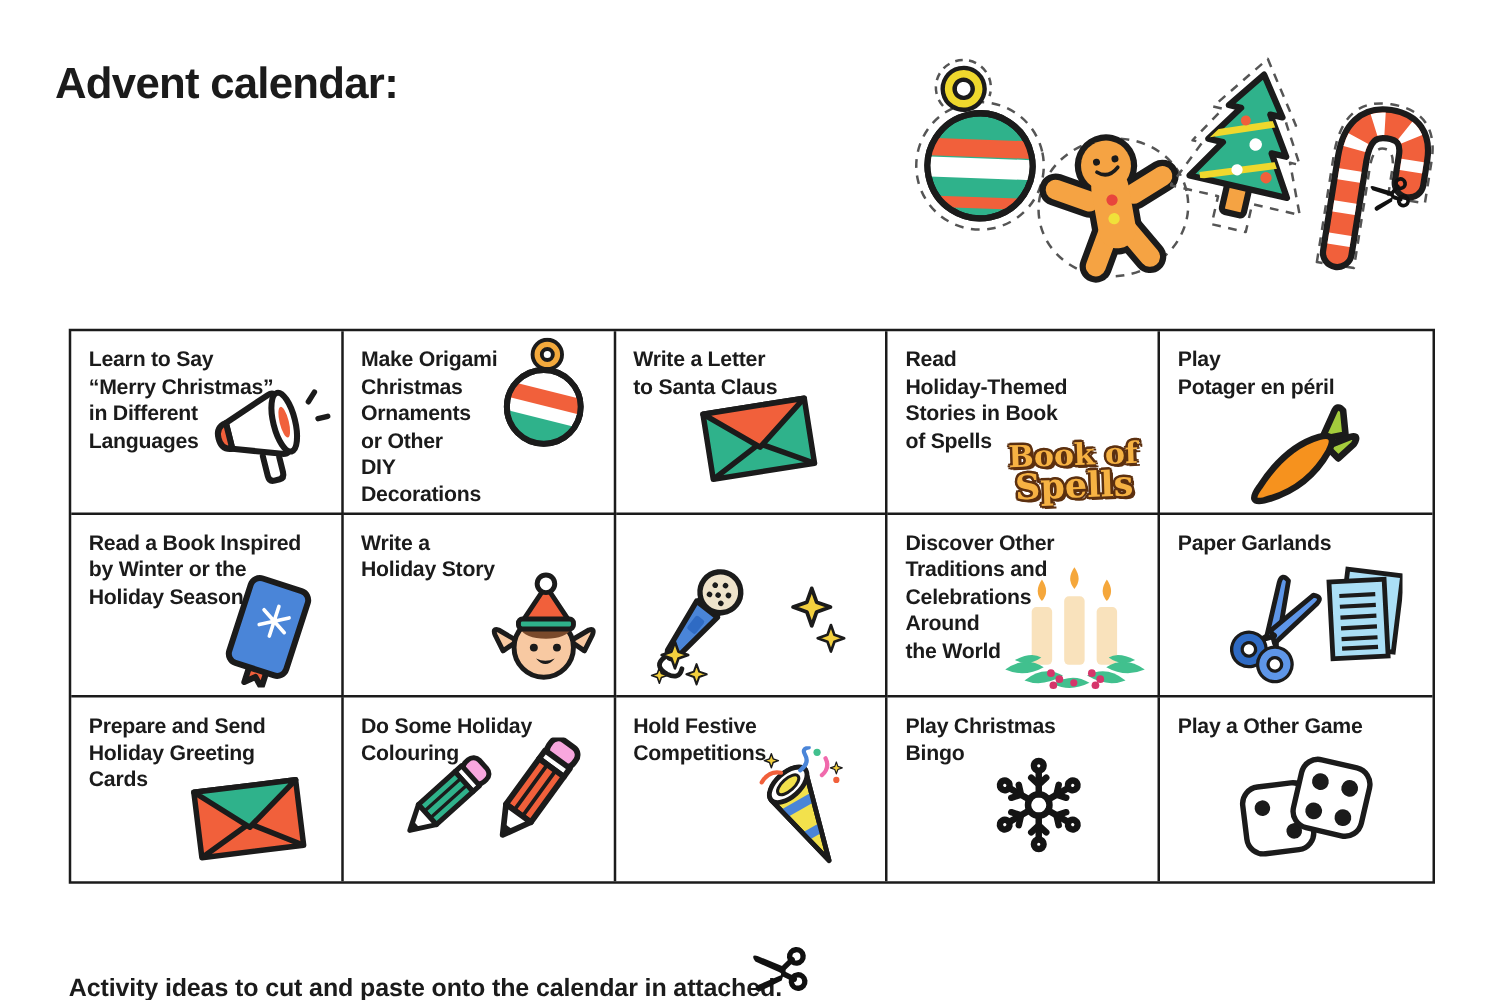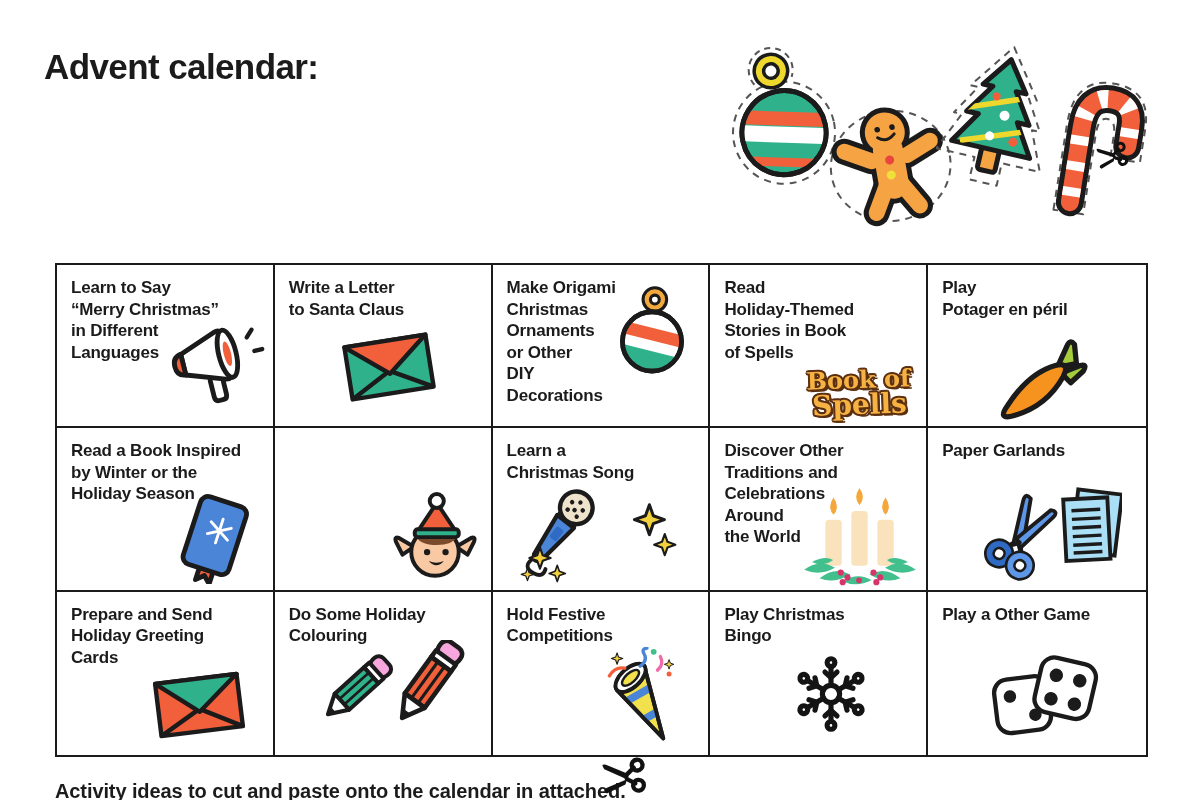--- a/index.html
+++ b/index.html
@@ -13,21 +13,21 @@
     font-size:35px;font-weight:800;line-height:49px;letter-spacing:-0.6px;
   }
   .stickers{position:absolute;left:0;top:0;width:1200px;height:230px;}
   .sticker{position:absolute;}
   .st-ornament{left:728px;top:28px;}
   .st-ginger{left:820px;top:98px;}
   .st-tree{left:936px;top:42px;}
   .st-cane{left:1040px;top:72px;}
   .st-cane-scissors{left:1098px;top:142px;transform:rotate(-12deg);}
   .grid{
-    position:absolute;left:55px;top:263px;width:1093px;height:494px;
+    position:absolute;left:55px;top:263px;width:1093px;height:444px;
     display:grid;grid-template-columns:repeat(5,1fr);grid-template-rows:repeat(3,1fr);
     border:2.5px solid #1b1b1b;box-sizing:border-box;background:#fff;
   }
   .cell{
     position:relative;box-sizing:border-box;overflow:hidden;
     border-right:2.5px solid #1b1b1b;border-bottom:2.5px solid #1b1b1b;
     padding:12px 4px 6px 14px;
   }
   .cell:nth-child(5n){border-right:none;}
   .cell:nth-child(n+11){border-bottom:none;}
@@ -174,31 +174,20 @@
    <ellipse cx="81" cy="43" rx="3.8" ry="13" fill="#F1603B" stroke="none"></ellipse>
    <path d="M57 66 L57 83 Q57 88 61.5 88 L66 88 Q70 88 70 83 L70 70" fill="#fff"></path>
   </g>
   <g stroke="#1b1b1b" stroke-width="4.5" stroke-linecap="round" fill="none">
    <path d="M99 20 L104 12"></path>
             <path d="M107 34 L115 32"></path>
   </g>
         </svg></div>
     </div>
     <div class="cell">
-      <div class="cell-label">Write a Letter
-to Santa Claus</div>
-      <div class="cell-icon pos-envelope-green-icon"><svg width="116" height="82" viewBox="0 0 118 84">
- <g transform="rotate(-9 59 42)" stroke="#1b1b1b" stroke-width="4.5" stroke-linejoin="round">
-  <rect x="17" y="15" width="84" height="54" fill="#2FB28B"></rect>
-  <path d="M17 69 L59 46 L101 69" fill="none"></path>
-  <path d="M17 15 L59 49 L101 15 Z" fill="#F1603B"></path>
- </g>
-        </svg></div>
-    </div>
-    <div class="cell">
       <div class="cell-label">Make Origami
 Christmas
 Ornaments
 or Other
 DIY
 Decorations</div>
       <div class="cell-icon pos-ornament-icon"><svg width="80" height="90" viewBox="0 0 84 94">
   <defs>
             <clipPath id="ornc">
               <circle cx="42" cy="58" r="29"></circle>
@@ -208,20 +197,31 @@
   <circle cx="45" cy="14" r="8.5" fill="none" stroke="#F3A93C" stroke-width="4.5"></circle>
   <circle cx="42" cy="58" r="31" fill="#fff" stroke="#1b1b1b" stroke-width="5"></circle>
   <g clip-path="url(#ornc)">
    <rect x="-6" y="44" width="96" height="13" fill="#F1603B" transform="rotate(14 42 58)"></rect>
    <rect x="-6" y="68" width="96" height="30" fill="#2FB28B" transform="rotate(14 42 58)"></rect>
   </g>
   <circle cx="42" cy="58" r="31" fill="none" stroke="#1b1b1b" stroke-width="5"></circle>
         </svg></div>
     </div>
     <div class="cell">
+      <div class="cell-label">Write a Letter
+to Santa Claus</div>
+      <div class="cell-icon pos-envelope-green-icon"><svg width="116" height="82" viewBox="0 0 118 84">
+ <g transform="rotate(-9 59 42)" stroke="#1b1b1b" stroke-width="4.5" stroke-linejoin="round">
+  <rect x="17" y="15" width="84" height="54" fill="#2FB28B"></rect>
+  <path d="M17 69 L59 46 L101 69" fill="none"></path>
+  <path d="M17 15 L59 49 L101 15 Z" fill="#F1603B"></path>
+ </g>
+        </svg></div>
+    </div>
+    <div class="cell">
       <div class="cell-label">Read
 Holiday-Themed
 Stories in Book
 of Spells</div>
       <div class="cell-icon pos-book-of-spells-logo">
         <div class="spells-logo">
    <span class="l1">Book of</span>
           <span class="l2">Spells</span>
         </div>
       </div>
@@ -247,38 +247,38 @@
     <path d="M44 78 L44 95 L51.5 88 L59 95 L59 78 Z" fill="#F1603B"></path>
     <rect x="24" y="8" width="50" height="74" rx="8" fill="#4A85D8"></rect>
    </g>
    <g stroke="#fff" stroke-width="3" stroke-linecap="round" fill="none">
     <path d="M52 26 L52 52 M41 32.5 L63 45.5 M63 32.5 L41 45.5"></path>
    </g>
   </g>
         </svg></div>
     </div>
     <div class="cell">
+      <div class="cell-label">Write a
+Holiday Story</div>
       <div class="cell-icon pos-elf-icon"><svg width="88" height="96" viewBox="0 0 100 108">
   <g stroke="#1b1b1b" stroke-width="4.5" stroke-linejoin="round">
    <path d="M26 64 L9 54 Q3 52 6 59 L13 73 Z" fill="#F8C9A2"></path>
    <path d="M74 64 L91 54 Q97 52 94 59 L87 73 Z" fill="#F8C9A2"></path>
    <circle cx="50" cy="70" r="27" fill="#F8C9A2"></circle>
    <path d="M28 52 L76 52 Q70 62 52 62 Q33 62 28 52 Z" fill="#7A4A2B" stroke="none"></path>
    <path d="M52 14 L30 47 L74 47 Z" fill="#F1603B"></path>
    <rect x="27" y="44" width="50" height="9" rx="3.5" fill="#2FB28B"></rect>
    <circle cx="52" cy="12" r="8" fill="#fff"></circle>
   </g>
   <circle cx="41" cy="70" r="3.6" fill="#1b1b1b"></circle>
   <circle cx="62" cy="70" r="3.6" fill="#1b1b1b"></circle>
   <path d="M43 80 Q51.5 90 60 80 Q51.5 84 43 80 Z" fill="#1b1b1b"></path>
         </svg></div>
     </div>
     <div class="cell">
-      <div class="cell-label">Learn a
-Christmas Song</div>
       <div class="cell-icon pos-microphone-icon"><svg width="168" height="102" viewBox="0 0 175 106">
   <g transform="rotate(38 62 26)">
    <rect x="50" y="36" width="24" height="7" rx="2" fill="#1b1b1b"></rect>
    <path d="M51 41 L73 41 L67 88 Q62 97 57 88 Z" fill="#4A85D8" stroke="#1b1b1b" stroke-width="4.5" stroke-linejoin="round"></path>
    <rect x="58" y="50" width="9" height="14" rx="2" fill="#2F6BC4"></rect>
    <circle cx="62" cy="23" r="17" fill="#EFE3CB" stroke="#1b1b1b" stroke-width="4.5"></circle>
    <g fill="#1b1b1b">
     <circle cx="62" cy="16" r="2.3"></circle>
               <circle cx="55" cy="21" r="2.3"></circle>
               <circle cx="69" cy="21" r="2.3"></circle>

